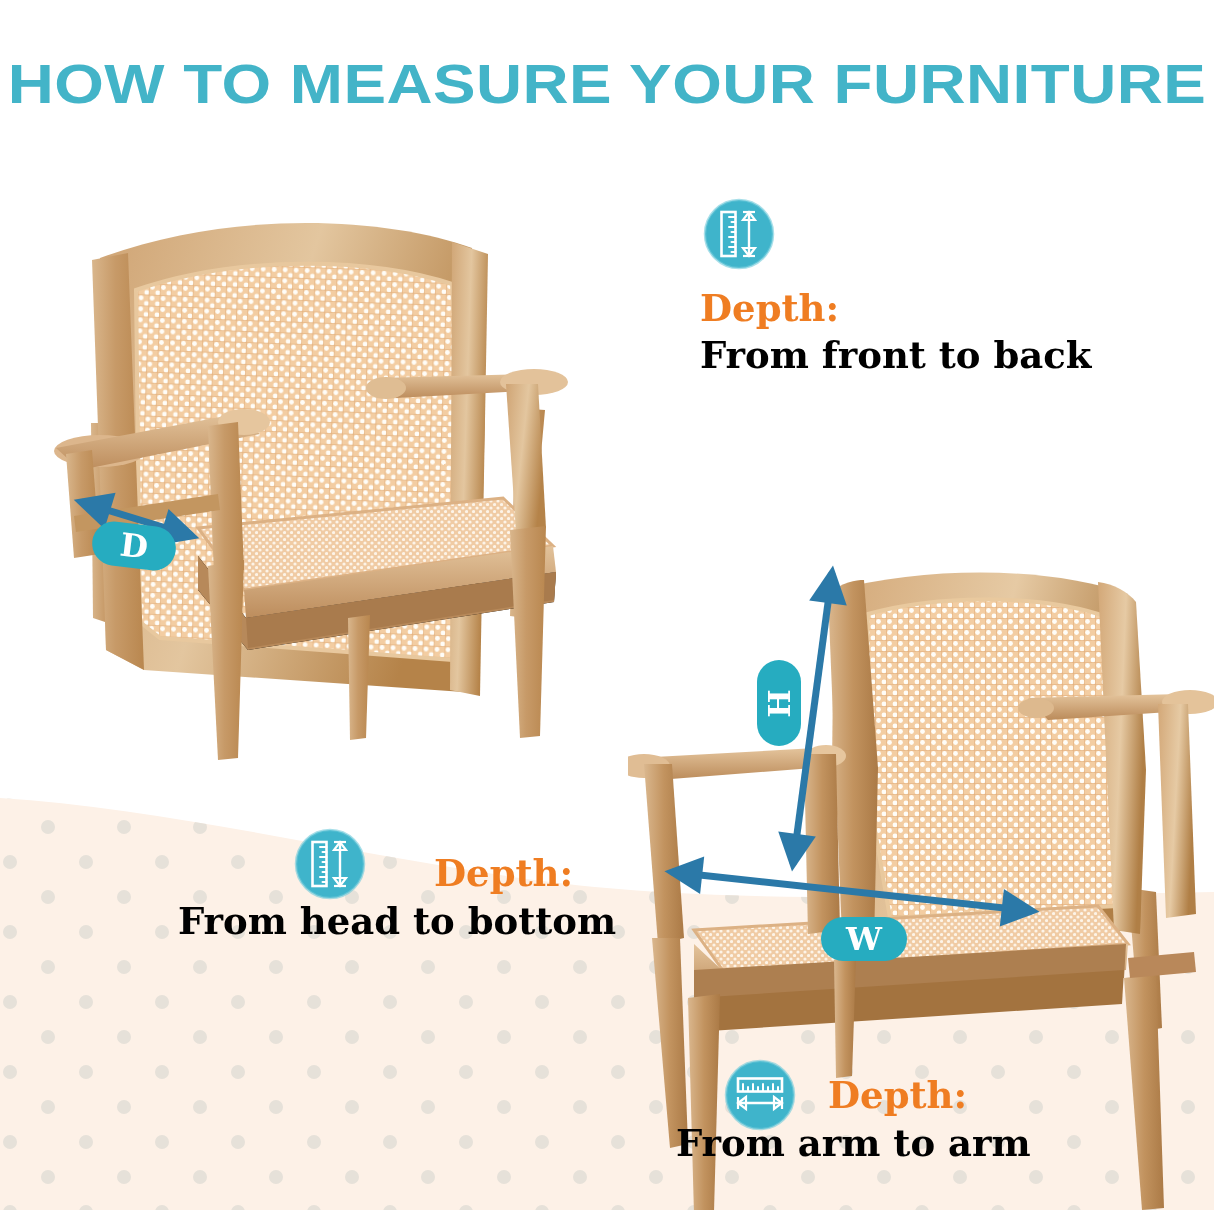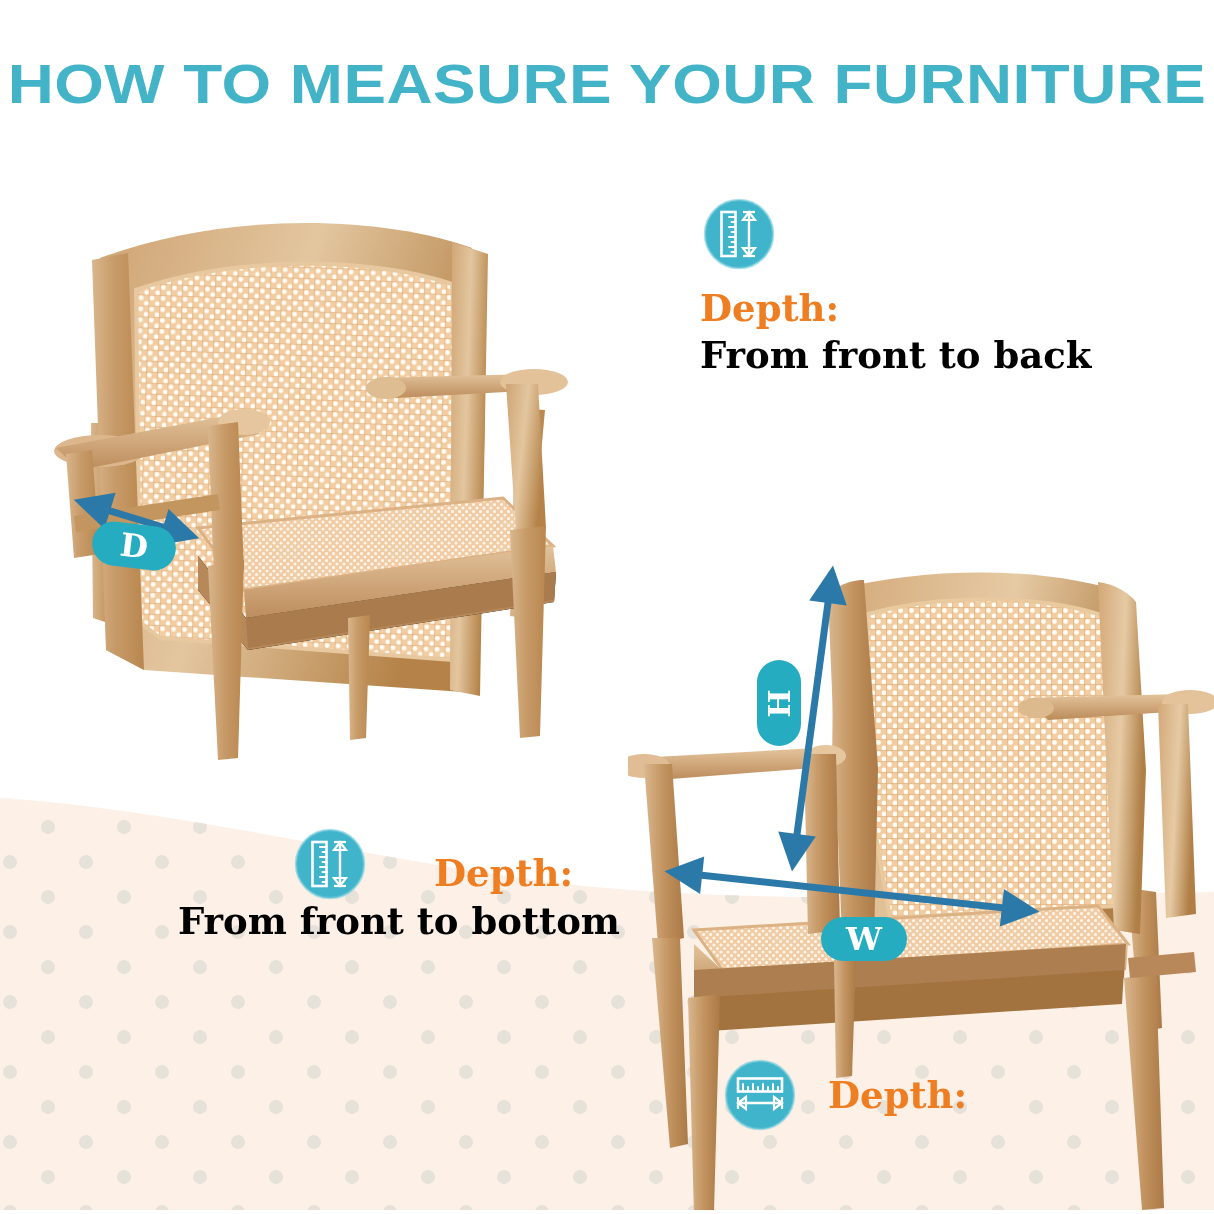--- a/index.html
+++ b/index.html
@@ -307,21 +307,21 @@
       <line x1="48" y1="18" x2="48" y2="58" stroke="#ffffff" stroke-width="2.4"></line>
       <path d="M42,24 L48,16 L54,24 Z" fill="none" stroke="#ffffff" stroke-width="2.2"></path>
       <path d="M42,52 L48,60 L54,52 Z" fill="none" stroke="#ffffff" stroke-width="2.2"></path>
       <line x1="42" y1="16" x2="54" y2="16" stroke="#ffffff" stroke-width="2.2"></line>
       <line x1="42" y1="60" x2="54" y2="60" stroke="#ffffff" stroke-width="2.2"></line>
     </svg>
   </div>
 
   <div id="height-block">
     <div class="lbl-head" style="margin-left:256px;">Depth:</div>
-    <div class="lbl-desc" style="margin-top:10px;">From front to bottom</div>
+    <div class="lbl-desc" style="margin-top:10px;">From head to bottom</div>
   </div>
 
   <div class="icon-circle" style="left:722px;top:1057px;">
     <svg width="76" height="76" viewBox="0 0 76 76">
       <circle cx="38" cy="38" r="34" fill="#3fb4cb"></circle>
       <circle cx="38" cy="38" r="34" fill="none" stroke="#6ecadb" stroke-width="2.5" opacity="0.6"></circle>
 
       <rect x="16" y="21.5" width="44" height="13" fill="none" stroke="#ffffff" stroke-width="2.6"></rect>
       <g stroke="#ffffff" stroke-width="2" stroke-linecap="round">
         <line x1="21" y1="27" x2="21" y2="33.5"></line>
@@ -337,15 +337,16 @@
       <line x1="18" y1="46" x2="58" y2="46" stroke="#ffffff" stroke-width="2.4"></line>
       <path d="M24,40 L16,46 L24,52 Z" fill="none" stroke="#ffffff" stroke-width="2.2"></path>
       <path d="M52,40 L60,46 L52,52 Z" fill="none" stroke="#ffffff" stroke-width="2.2"></path>
       <line x1="16" y1="40" x2="16" y2="52" stroke="#ffffff" stroke-width="2.2"></line>
       <line x1="60" y1="40" x2="60" y2="52" stroke="#ffffff" stroke-width="2.2"></line>
     </svg>
   </div>
 
   <div id="width-block">
     <div class="lbl-head" style="margin-left:152px;">Depth:</div>
+    <div class="lbl-desc" style="margin-top:10px;">From arm to arm</div>
   </div>
 
 </div>
 
 </body></html>

